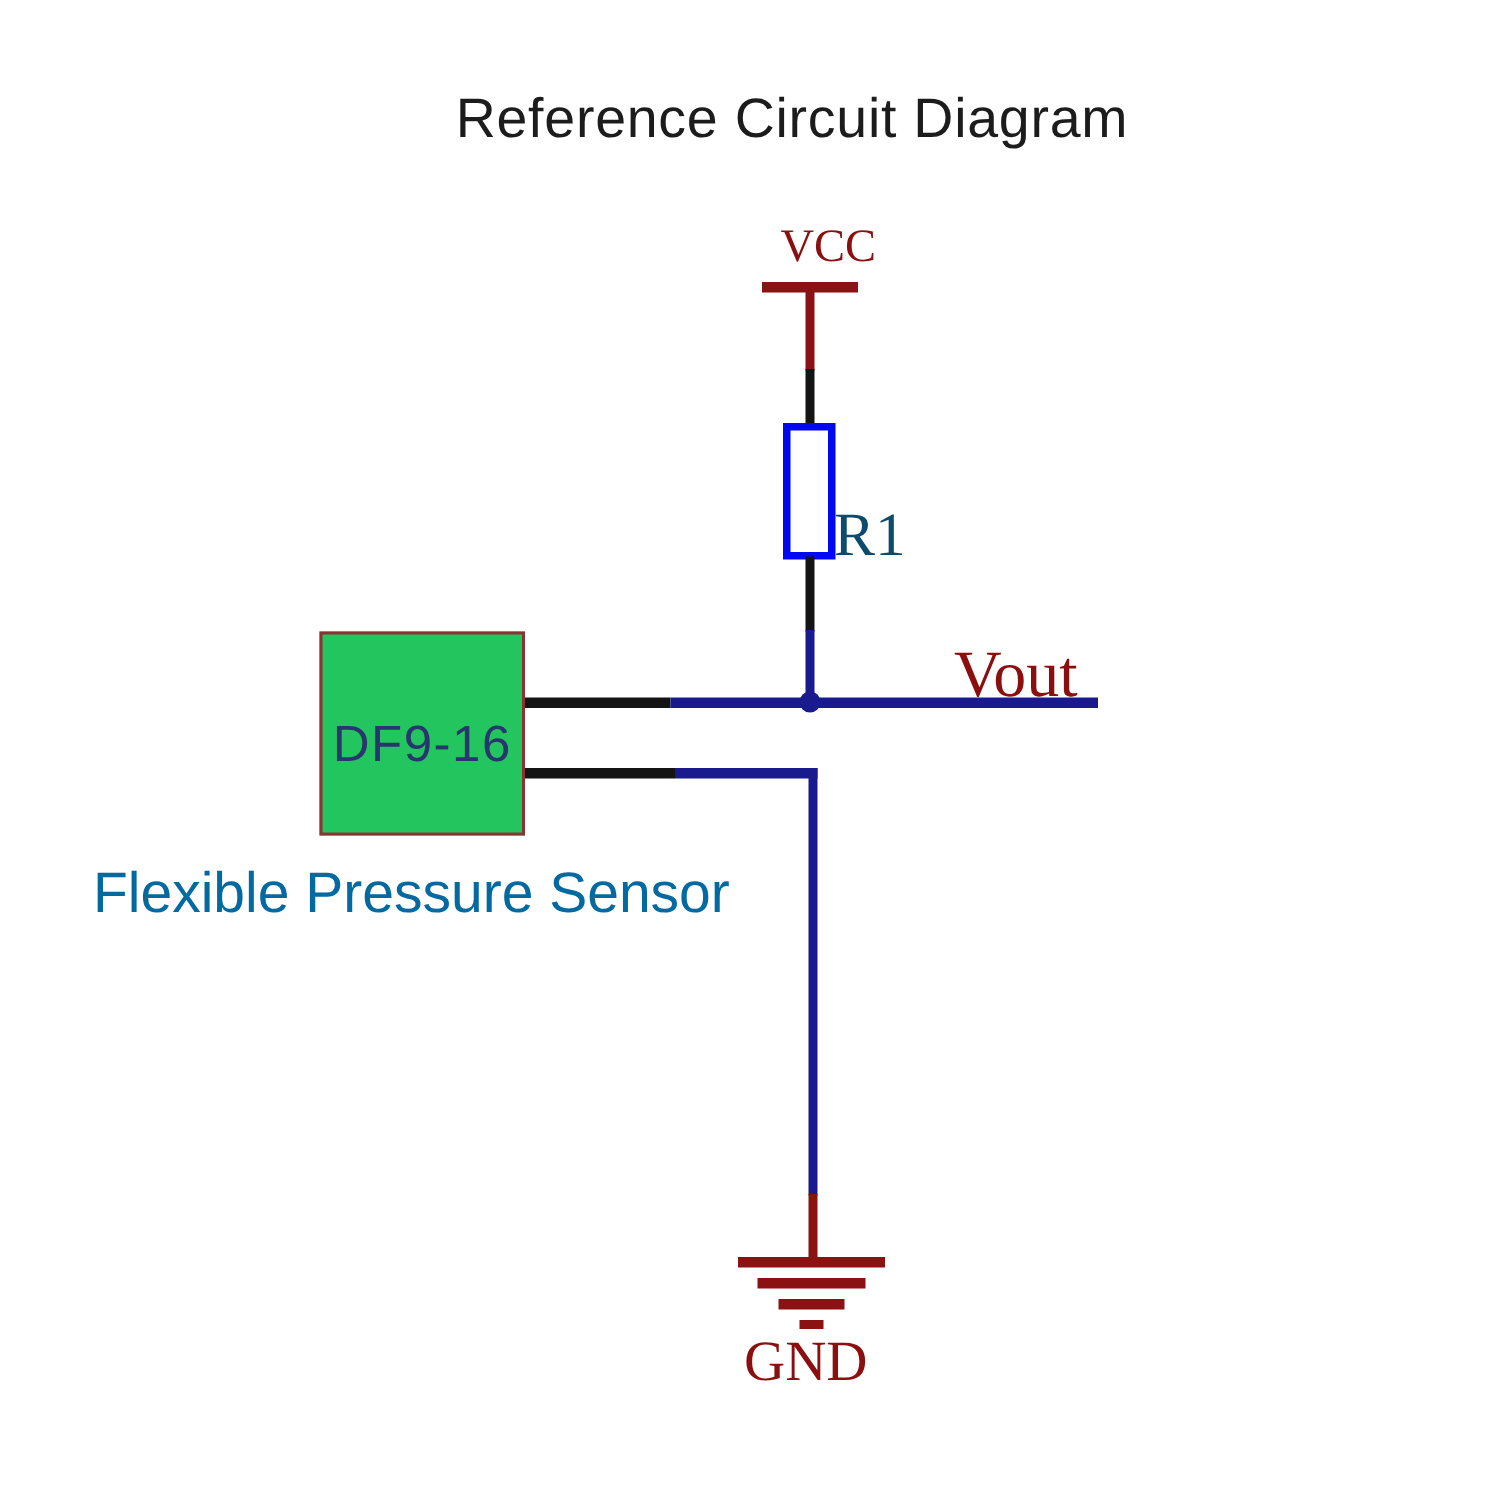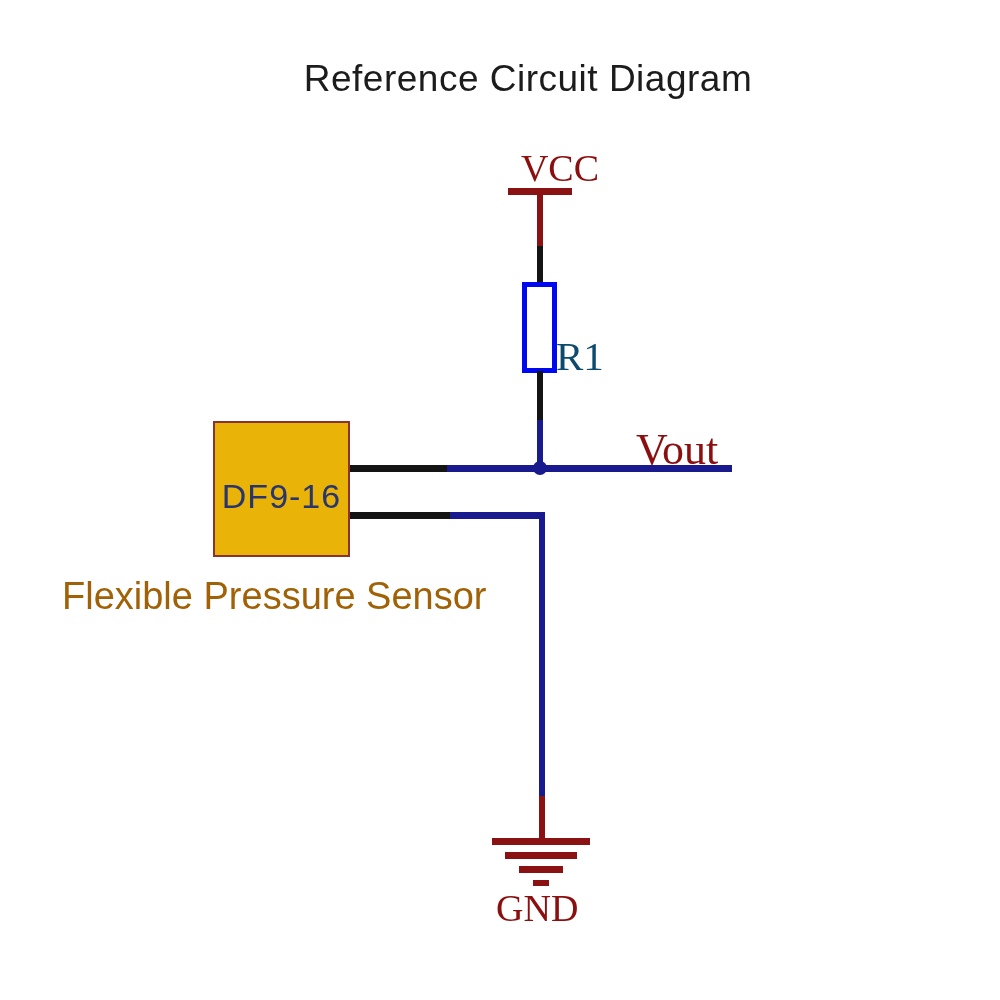--- a/index.html
+++ b/index.html
@@ -7,25 +7,25 @@
     position:relative;width:1000px;height:1000px;background:#ffffff;
     font-family:"Liberation Sans",sans-serif;overflow:hidden;
   }
   .abs{position:absolute;}
   
   .title{
     left:0;top:58px;width:1056px;text-align:center;
     font-size:37px;color:#1c1c1c;letter-spacing:0.5px;
   }
   .serif-label{font-family:"Liberation Serif",serif;color:#8b0f0f;}
-  .vcc-label{left:518px;top:146px;width:84px;text-align:center;font-size:38px;}
+  .vcc-label{left:500px;top:146px;width:84px;text-align:right;font-size:31px;}
   .r1-label{left:556px;top:332px;font-size:41px;color:#0c4a6e;}
   .vout-label{left:636px;top:424px;font-size:44px;}
   .gnd-label{left:496px;top:886px;width:92px;text-align:left;font-size:38px;}
-  .caption{left:62px;top:575px;font-size:38px;color:#a16207;}
+  .caption{left:62px;top:575px;font-size:38px;color:#0369a1;}
   
   .wire{background:#141414;}
   .wire-red{background:#8b1212;}
   .wire-navy{background:#1a1a8f;}
   
   .vcc-bar{left:508px;top:188px;width:64px;height:7px;}
   .w-vcc-red{left:537px;top:194px;width:6px;height:53px;}
   .w-vcc-black{left:537px;top:246px;width:6px;height:38px;}
   
   .resistor{
@@ -47,21 +47,21 @@
   .w-gnd-navy{left:539px;top:512px;width:6px;height:285px;}
   .w-gnd-red{left:539px;top:796px;width:6px;height:46px;}
   
   .gnd-bar1{left:492px;top:838px;width:98px;height:7px;}
   .gnd-bar2{left:505px;top:852px;width:72px;height:7px;}
   .gnd-bar3{left:519px;top:866px;width:44px;height:7px;}
   .gnd-bar4{left:533px;top:880px;width:16px;height:6px;}
   
   .sensor-box{
     left:213px;top:421px;width:137px;height:136px;box-sizing:border-box;
-    background:#eab308;border:2px solid #8b3232;
+    background:#22c55e;border:2px solid #8b3232;
     display:flex;align-items:center;justify-content:center;
   }
   .sensor-box span{
     font-size:34px;color:#28356e;margin-top:14px;letter-spacing:1px;
   }
 </style>
 </head>
 <body>
 
 <div class="canvas">

